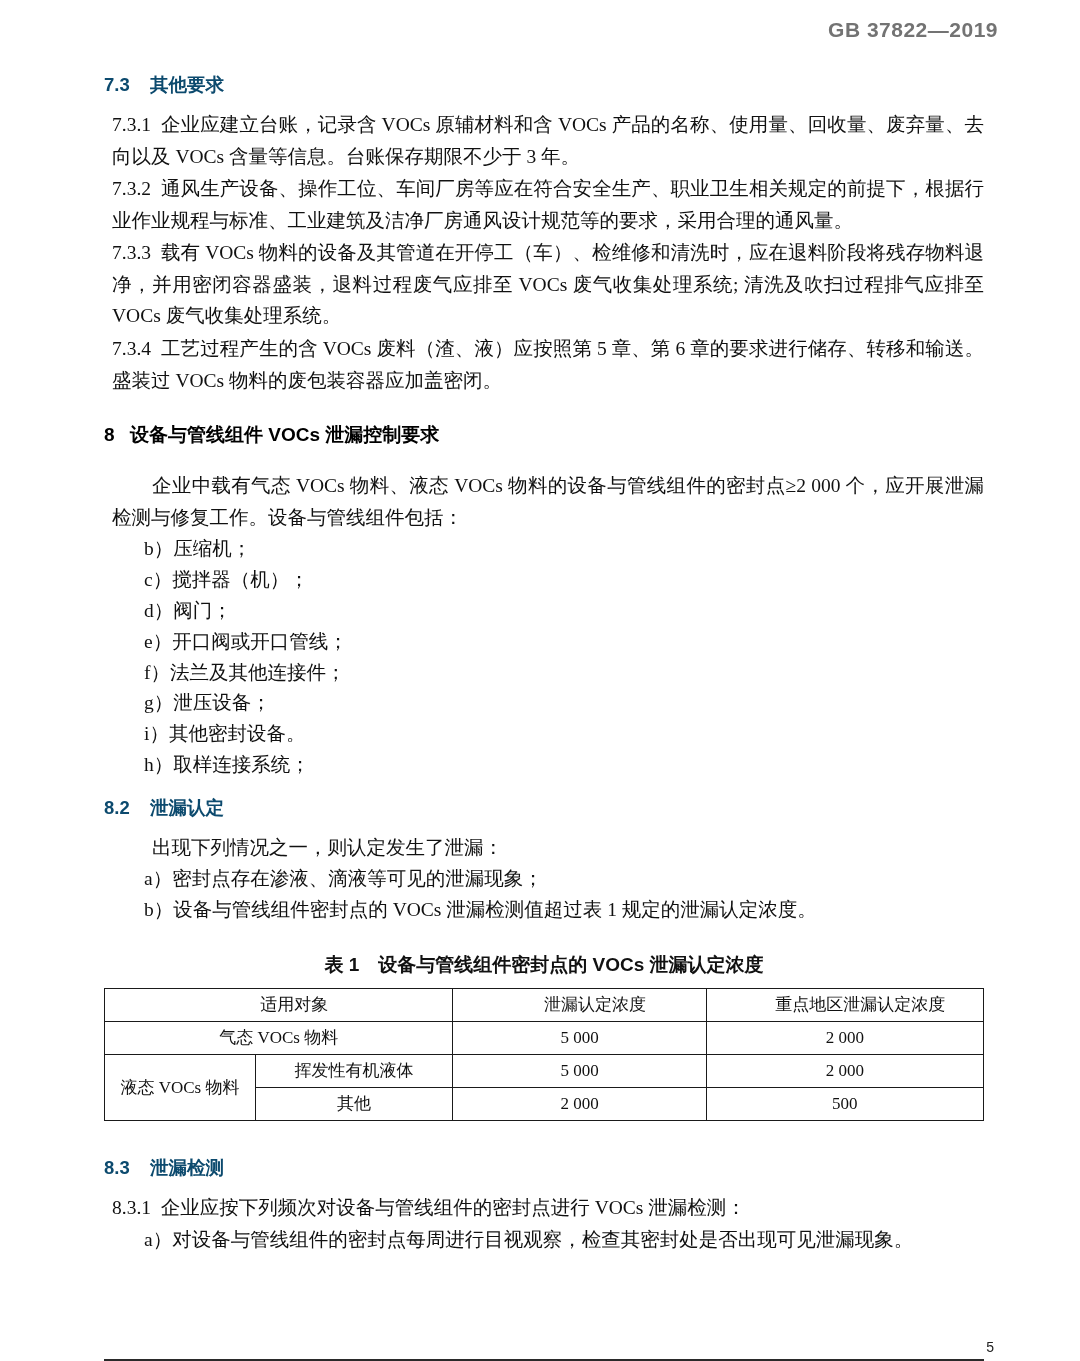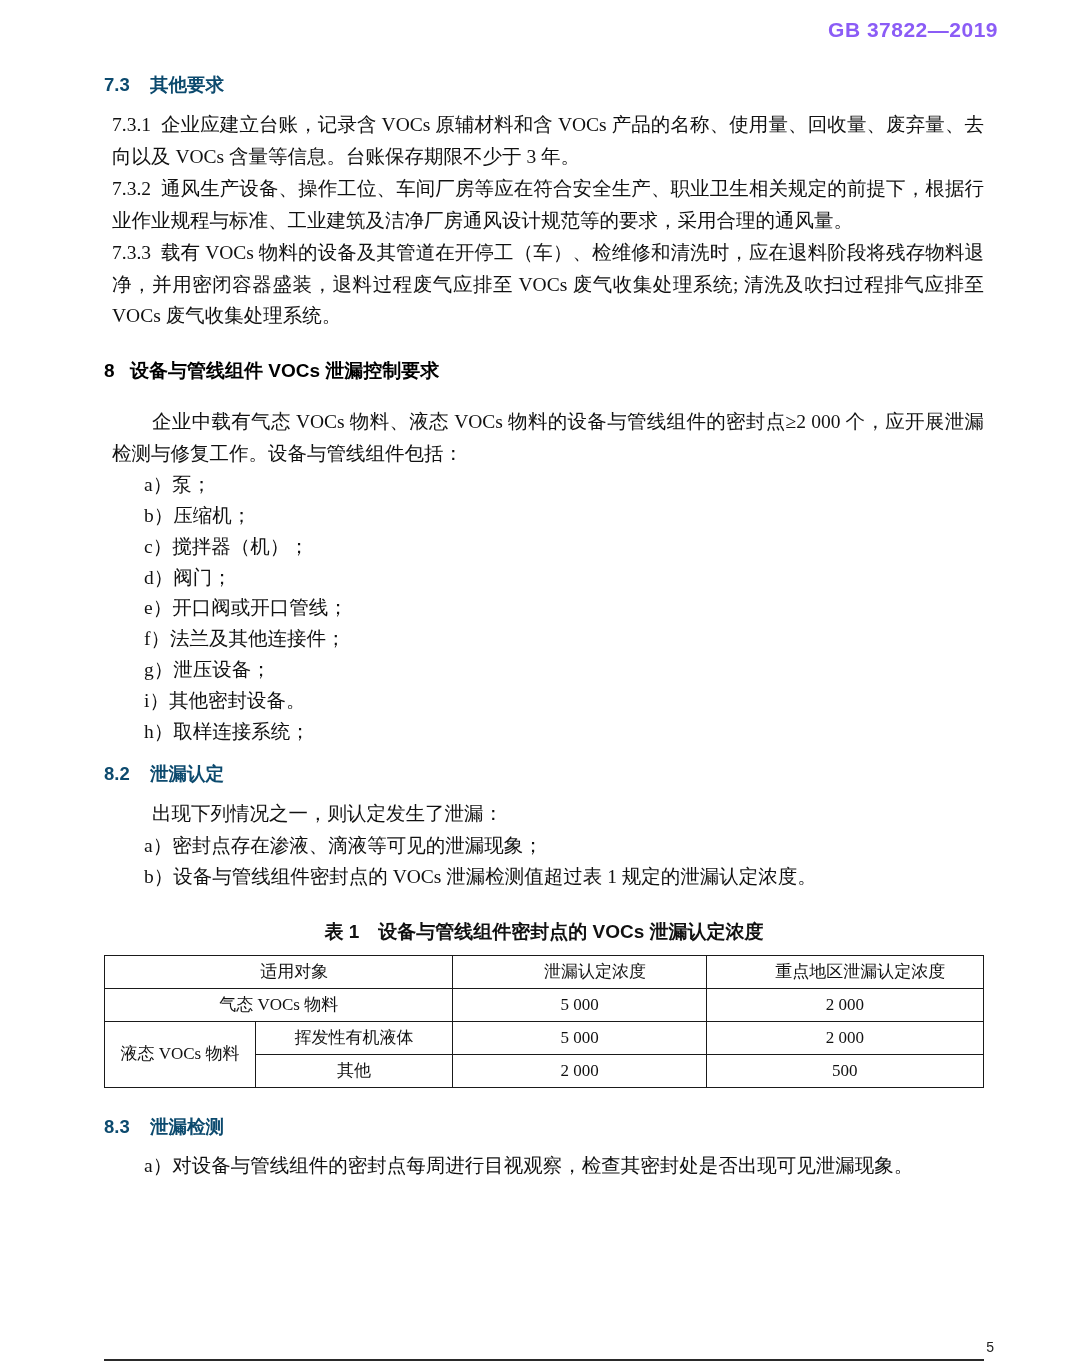--- a/index.html
+++ b/index.html
@@ -23,21 +23,21 @@
     box-sizing: border-box;
   }
   .header {
     position: absolute;
     top: 18px;
     right: 82px;
     font-family: "Liberation Sans", sans-serif;
     font-weight: bold;
     font-size: 21px;
     letter-spacing: 0.5px;
-    color: #8b5cf6;
+    color: #737373;
   }
   .content {
     position: absolute;
     top: 72px;
     left: 104px;
     width: 880px;
   }
   .h2 {
     font-family: "Liberation Sans", sans-serif;
     font-weight: bold;
@@ -106,21 +106,21 @@
   table.t1 th {
     font-weight: normal;
     padding-left: 35px;
   }
   .col-a { width: 356px; }
   .col-b { width: 248px; }
   .col-c { width: 276px; }
   .sub-left { width: 150px; }
   .sub-right { width: 206px; }
   .after-table {
-    margin-top: 26px;
+    margin-top: 34px;
   }
   .pagenum {
     position: absolute;
     bottom: 6px;
     right: 86px;
     font-family: "Liberation Sans", sans-serif;
     font-size: 14px;
     color: #222;
   }
   .footer-line {
@@ -147,29 +147,31 @@
 
     <p class="para">
       <span>7.3.1</span>&nbsp;&nbsp;<span>企业应建立台账，记录含 VOCs 原辅材料和含 VOCs 产品的名称、使用量、回收量、废弃量、去向以及 VOCs 含量等信息。台账保存期限不少于 3 年。</span>
     </p>
     <p class="para">
       <span>7.3.2</span>&nbsp;&nbsp;<span>通风生产设备、操作工位、车间厂房等应在符合安全生产、职业卫生相关规定的前提下，根据行业作业规程与标准、工业建筑及洁净厂房通风设计规范等的要求，采用合理的通风量。</span>
     </p>
     <p class="para">
       <span>7.3.3</span>&nbsp;&nbsp;<span>载有 VOCs 物料的设备及其管道在开停工（车）、检维修和清洗时，应在退料阶段将残存物料退净，并用密闭容器盛装，退料过程废气应排至 VOCs 废气收集处理系统; 清洗及吹扫过程排气应排至 VOCs 废气收集处理系统。</span>
     </p>
+    <p class="para">
+      <span>7.3.4</span>&nbsp;&nbsp;<span>工艺过程产生的含 VOCs 废料（渣、液）应按照第 5 章、第 6 章的要求进行储存、转移和输送。盛装过 VOCs 物料的废包装容器应加盖密闭。</span>
+    </p>
 
     <div class="h1">
       <span class="num">8</span><span>设备与管线组件 VOCs 泄漏控制要求</span>
     </div>
 
 
     <p class="para indent">企业中载有气态 VOCs 物料、液态 VOCs 物料的设备与管线组件的密封点≥2 000 个，应开展泄漏检测与修复工作。设备与管线组件包括：</p>
 
-    <p class="listitem">a）泵；</p>
     <p class="listitem">b）压缩机；</p>
     <p class="listitem">c）搅拌器（机）；</p>
     <p class="listitem">d）阀门；</p>
     <p class="listitem">e）开口阀或开口管线；</p>
     <p class="listitem">f）法兰及其他连接件；</p>
     <p class="listitem">g）泄压设备；</p>
     <p class="listitem">i）其他密封设备。</p>
     <p class="listitem">h）取样连接系统；</p>
 
     <div class="sec-gap"></div>
@@ -209,20 +211,23 @@
           <td>2 000</td>
           <td>500</td>
         </tr>
       </tbody>
     </table>
 
     <div class="h2 after-table">
       <span class="num">8.3</span><span>泄漏检测</span>
     </div>
 
+    <p class="para">
+      <span>8.3.1</span>&nbsp;&nbsp;<span>企业应按下列频次对设备与管线组件的密封点进行 VOCs 泄漏检测：</span>
+    </p>
     <p class="listitem">a）对设备与管线组件的密封点每周进行目视观察，检查其密封处是否出现可见泄漏现象。</p>
 
   </div>
 
   <div class="footer-line"></div>
   <div class="pagenum">5</div>
 
 </div>
 
 </body></html>

